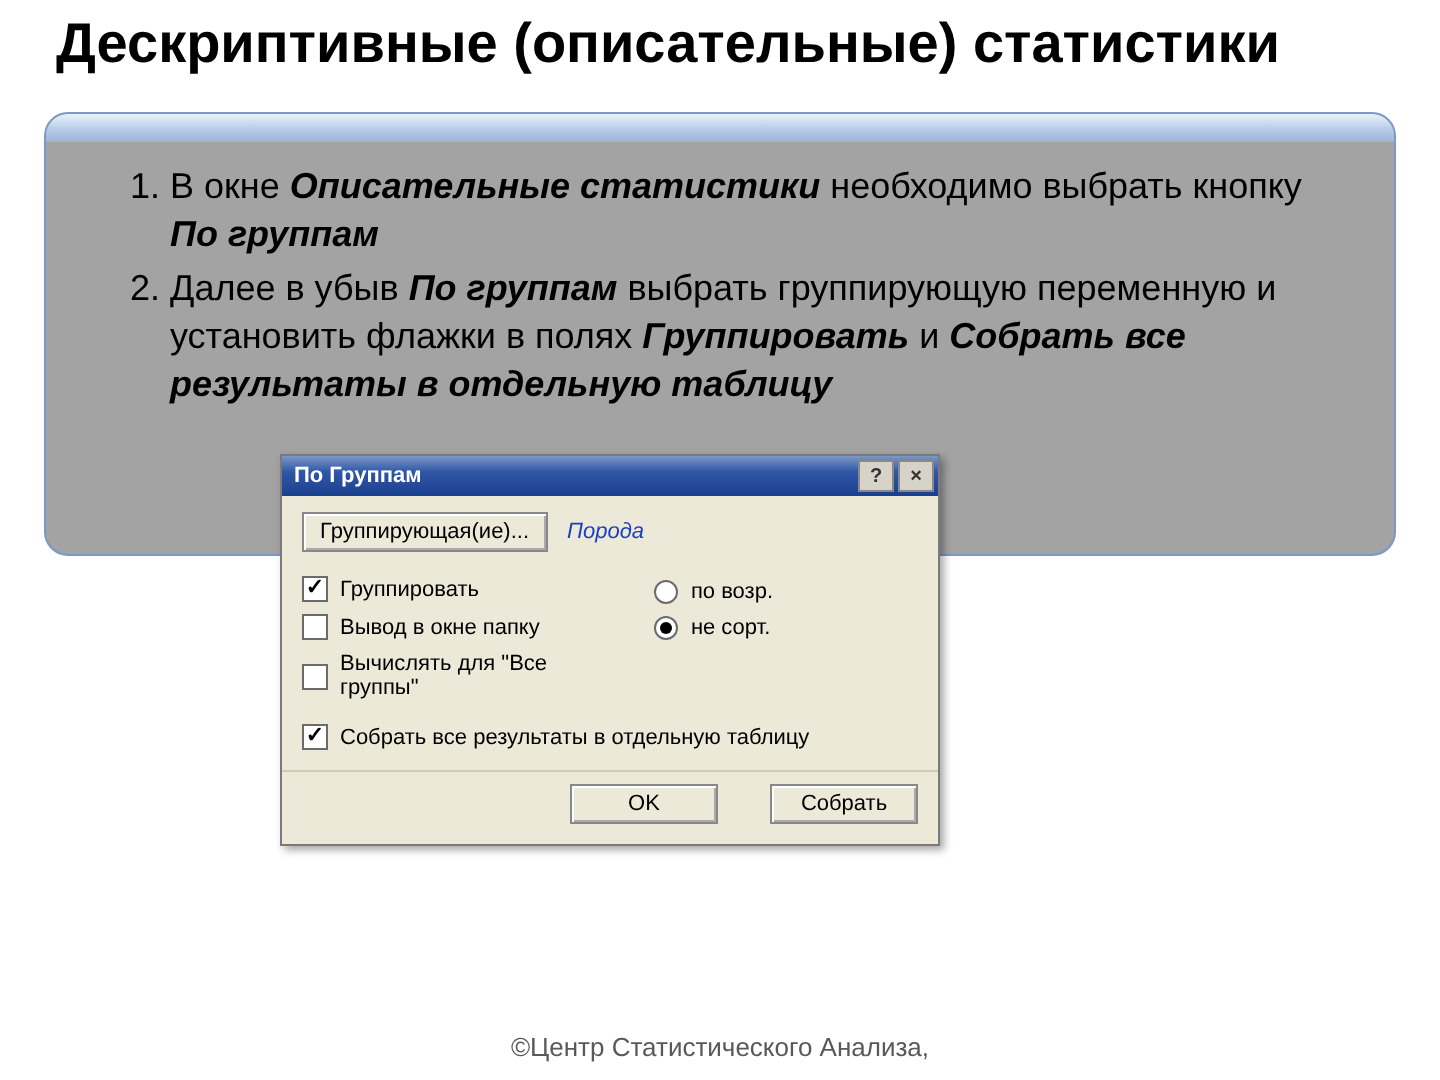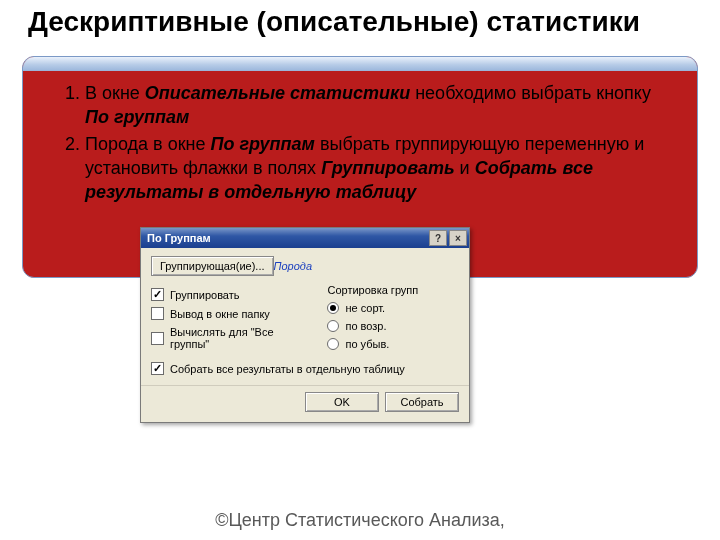--- a/index.html
+++ b/index.html
@@ -16,21 +16,21 @@
     font-size: 28px;
     font-weight: bold;
     margin: 6px 0 18px 28px;
     line-height: 1.15;
     color: #000;
   }
   .content-panel {
     margin: 0 22px;
     border: 1px solid #7b99c6;
     border-radius: 12px;
-    background: #b91c1c;
+    background: #a3a3a3;
     overflow: hidden;
   }
   .content-panel-header {
     height: 14px;
     background: linear-gradient(#eaf1fb, #b6cbe7 60%, #9fb9dd);
     border-bottom: 1px solid #9cb4d8;
   }
   .content-body {
     padding: 10px 22px 70px 40px;
     font-size: 18px;
@@ -72,21 +72,21 @@
     border: 1px solid #888;
     margin-left: 2px;
     display: flex; align-items: center; justify-content: center;
     font-size: 10px; font-weight: bold; color: #333;
     cursor: pointer;
   }
   .dialog-body {
     padding: 8px 10px 4px 10px;
   }
   .row-top {
-    display: flex; align-items: center; gap: 0; margin-bottom: 6px;
+    display: flex; align-items: center; gap: 10px; margin-bottom: 6px;
   }
   .win-btn {
     background: #ece9d8;
     border: 1px solid #888;
     box-shadow: inset 1px 1px 0 #fff, inset -1px -1px 0 #aaa;
     padding: 3px 8px;
     font-family: Tahoma, Arial, sans-serif;
     font-size: 11px;
     cursor: pointer;
   }
@@ -123,50 +123,50 @@
     background: #fff;
     display: inline-flex; align-items: center; justify-content: center;
     flex-shrink: 0;
   }
   .rad.checked::after {
     content: ""; width: 6px; height: 6px; border-radius: 50%; background: #000;
   }
   .sort-heading { margin-bottom: 4px; }
   .full-row { margin: 6px 0; display: flex; align-items: center; gap: 6px; }
   .btn-bar {
-    display: flex; gap: 6px; justify-content: flex-end;
+    display: flex; gap: 26px; justify-content: flex-end;
     padding: 6px 10px 10px 10px;
     border-top: 1px solid #d0ccbd;
   }
   .btn-bar .win-btn { min-width: 74px; text-align: center; }
 
   .footer {
     position: absolute;
     left: 0; right: 0;
     bottom: 8px;
     text-align: center;
-    font-size: 18px;
+    font-size: 13px;
     color: #595959;
     line-height: 1.2;
   }
 </style>
 </head>
 <body>
 
 <h1 class="slide-title">Дескриптивные (описательные) статистики</h1>
 
 <div class="content-panel">
   <div class="content-panel-header"></div>
   <div class="content-body">
     <ol class="steps">
       <li>
         <span>В  окне </span><span class="bi">Описательные статистики</span><span> необходимо выбрать кнопку </span><span class="bi">По группам</span>
       </li>
       <li>
-        <span>Порода в окне </span><span class="bi">По группам</span><span> выбрать группирующую переменную и установить флажки в полях </span><span class="bi">Группировать</span><span> и </span><span class="bi">Собрать все результаты в отдельную таблицу</span>
+        <span>Далее в убыв </span><span class="bi">По группам</span><span> выбрать группирующую переменную и установить флажки в полях </span><span class="bi">Группировать</span><span> и </span><span class="bi">Собрать все результаты в отдельную таблицу</span>
       </li>
     </ol>
   </div>
 </div>
 
 <div class="dialog">
   <div class="titlebar">
     <span>По Группам</span>
     <span class="spacer"></span>
     <span class="title-btn">?</span>
@@ -186,32 +186,27 @@
         <div class="chk-row">
           <span class="chk"></span>
           <span>Вывод в окне папку</span>
         </div>
         <div class="chk-row">
           <span class="chk"></span>
           <span>Вычислять для "Все группы"</span>
         </div>
       </div>
       <div class="col-right">
-        <div class="sort-heading">Сортировка групп</div>
+        <div class="rad-row">
+          <span class="rad"></span>
+          <span>по возр.</span>
+        </div>
         <div class="rad-row">
           <span class="rad checked"></span>
           <span>не сорт.</span>
-        </div>
-        <div class="rad-row">
-          <span class="rad"></span>
-          <span>по возр.</span>
-        </div>
-        <div class="rad-row">
-          <span class="rad"></span>
-          <span>по убыв.</span>
         </div>
       </div>
     </div>
     <div class="full-row">
       <span class="chk checked"></span>
       <span>Собрать все результаты в отдельную таблицу</span>
     </div>
   </div>
   <div class="btn-bar">
     <button class="win-btn">OK</button>

